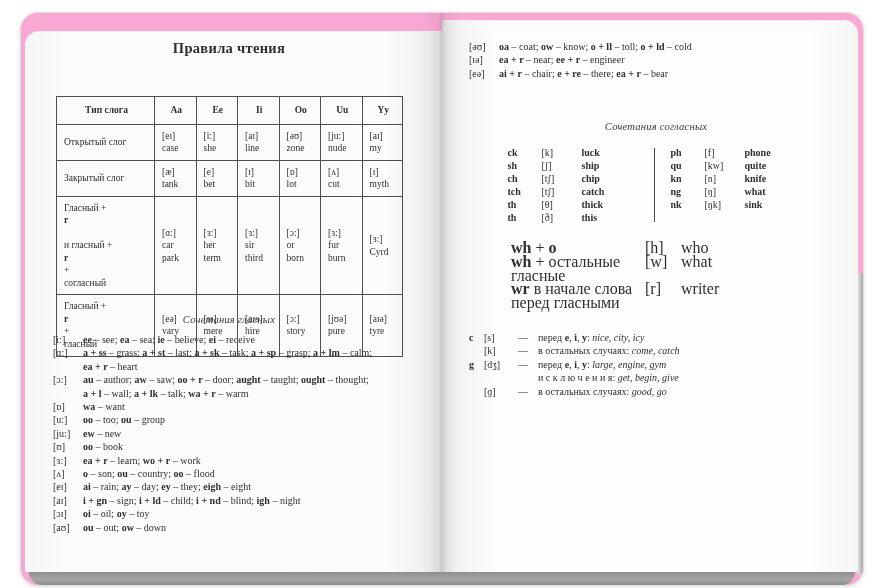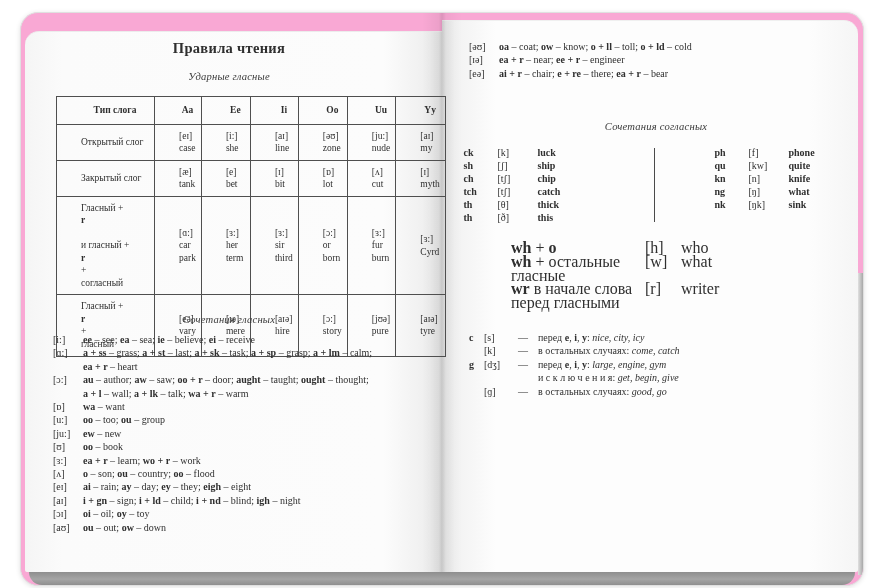--- a/index.html
+++ b/index.html
@@ -16,21 +16,21 @@
   .page-right{left:50%;right:5px;top:7px;border-radius:0 14px 2px 0;border-top:1px solid #f0f0f0;
     background:linear-gradient(to right,#e4e4e4 0%,#f2f2f2 3%,#fdfdfd 13%,#fdfdfd 88%,#f5f5f5 100%);}
   .spine{position:absolute;left:calc(50% - 20px);width:40px;top:0;bottom:13px;pointer-events:none;
     background:linear-gradient(to right,rgba(0,0,0,0) 0%,rgba(0,0,0,0.05) 42%,rgba(0,0,0,0.12) 50%,rgba(0,0,0,0.04) 60%,rgba(0,0,0,0) 100%);}
   .sec{position:absolute;}
   .title{margin:0;font-size:14.5px;font-weight:bold;letter-spacing:.3px;text-align:center;}
   .heading-italic{font-style:italic;font-size:10.6px;text-align:center;color:#3a3a3a;letter-spacing:.2px;}
   
   .stress-table{display:grid;grid-template-columns:98px repeat(6,1fr);font-size:9.5px;line-height:1.32;}
   .tcell{border-left:1px solid var(--table_border,#4f4f4f);border-bottom:1px solid var(--table_border,#4f4f4f);
-    padding:5px 5px 5px 24px;white-space:pre-line;display:flex;flex-direction:column;justify-content:center;}
+    padding:5px 5px 5px 7px;white-space:pre-line;display:flex;flex-direction:column;justify-content:center;}
   .tcell.c-last{border-right:1px solid var(--table_border,#4f4f4f);}
   .th{border-top:1px solid var(--table_border,#4f4f4f);font-weight:bold;text-align:center;align-items:center;
     padding-top:7px;padding-bottom:7px;}
   
   .vrow{display:grid;grid-template-columns:30px 1fr;font-size:10px;line-height:13.4px;}
   .ipa{white-space:nowrap;}
   .vtext{white-space:pre-line;}
   b{font-weight:bold;}
   
   .cons-wrap{display:flex;justify-content:center;font-size:10px;line-height:13px;}
@@ -47,37 +47,36 @@
   .vletter{font-weight:bold;}
   i{}
   
   .pos-title{left:35px;top:27px;width:346px;}
   .pos-subtitle{left:35px;top:58px;width:346px;}
   .pos-table{left:35px;top:83px;width:347px;}
   .pos-vheading{left:35px;top:301px;width:346px;}
   .pos-vlist{left:32px;top:320px;width:354px;}
   .pos-rtoplist{left:448px;top:27px;width:382px;}
   .pos-consheading{left:440px;top:108px;width:390px;}
-  .pos-cons{left:440px;top:133px;width:390px;gap:44px;}
+  .pos-cons{left:440px;top:133px;width:390px;}
   .pos-wh{left:490px;top:228px;width:330px;}
   .pos-varheading{left:436px;top:295px;width:398px;}
   .pos-var{left:448px;top:318px;width:380px;}
 </style>
 </head>
 <body>
 
 <div class="book">
   <div class="page page-left"></div>
   <div class="page page-right"></div>
   <div class="spine"></div>
   <div class="cover-right"></div>
   <div class="cover-bottom"></div>
 
   <h1 class="sec pos-title title">Правила чтения</h1>
-  <div class="sec pos-subtitle heading-italic">Ударные гласные</div>
 
   <div class="sec pos-table stress-table">
     <div class="tcell th">Тип слога</div>
     <div class="tcell th">Aa</div>
     <div class="tcell th">Ee</div>
     <div class="tcell th">Ii</div>
     <div class="tcell th">Oo</div>
     <div class="tcell th">Uu</div>
     <div class="tcell th c-last">Yy</div>
     <div style="display:contents">

